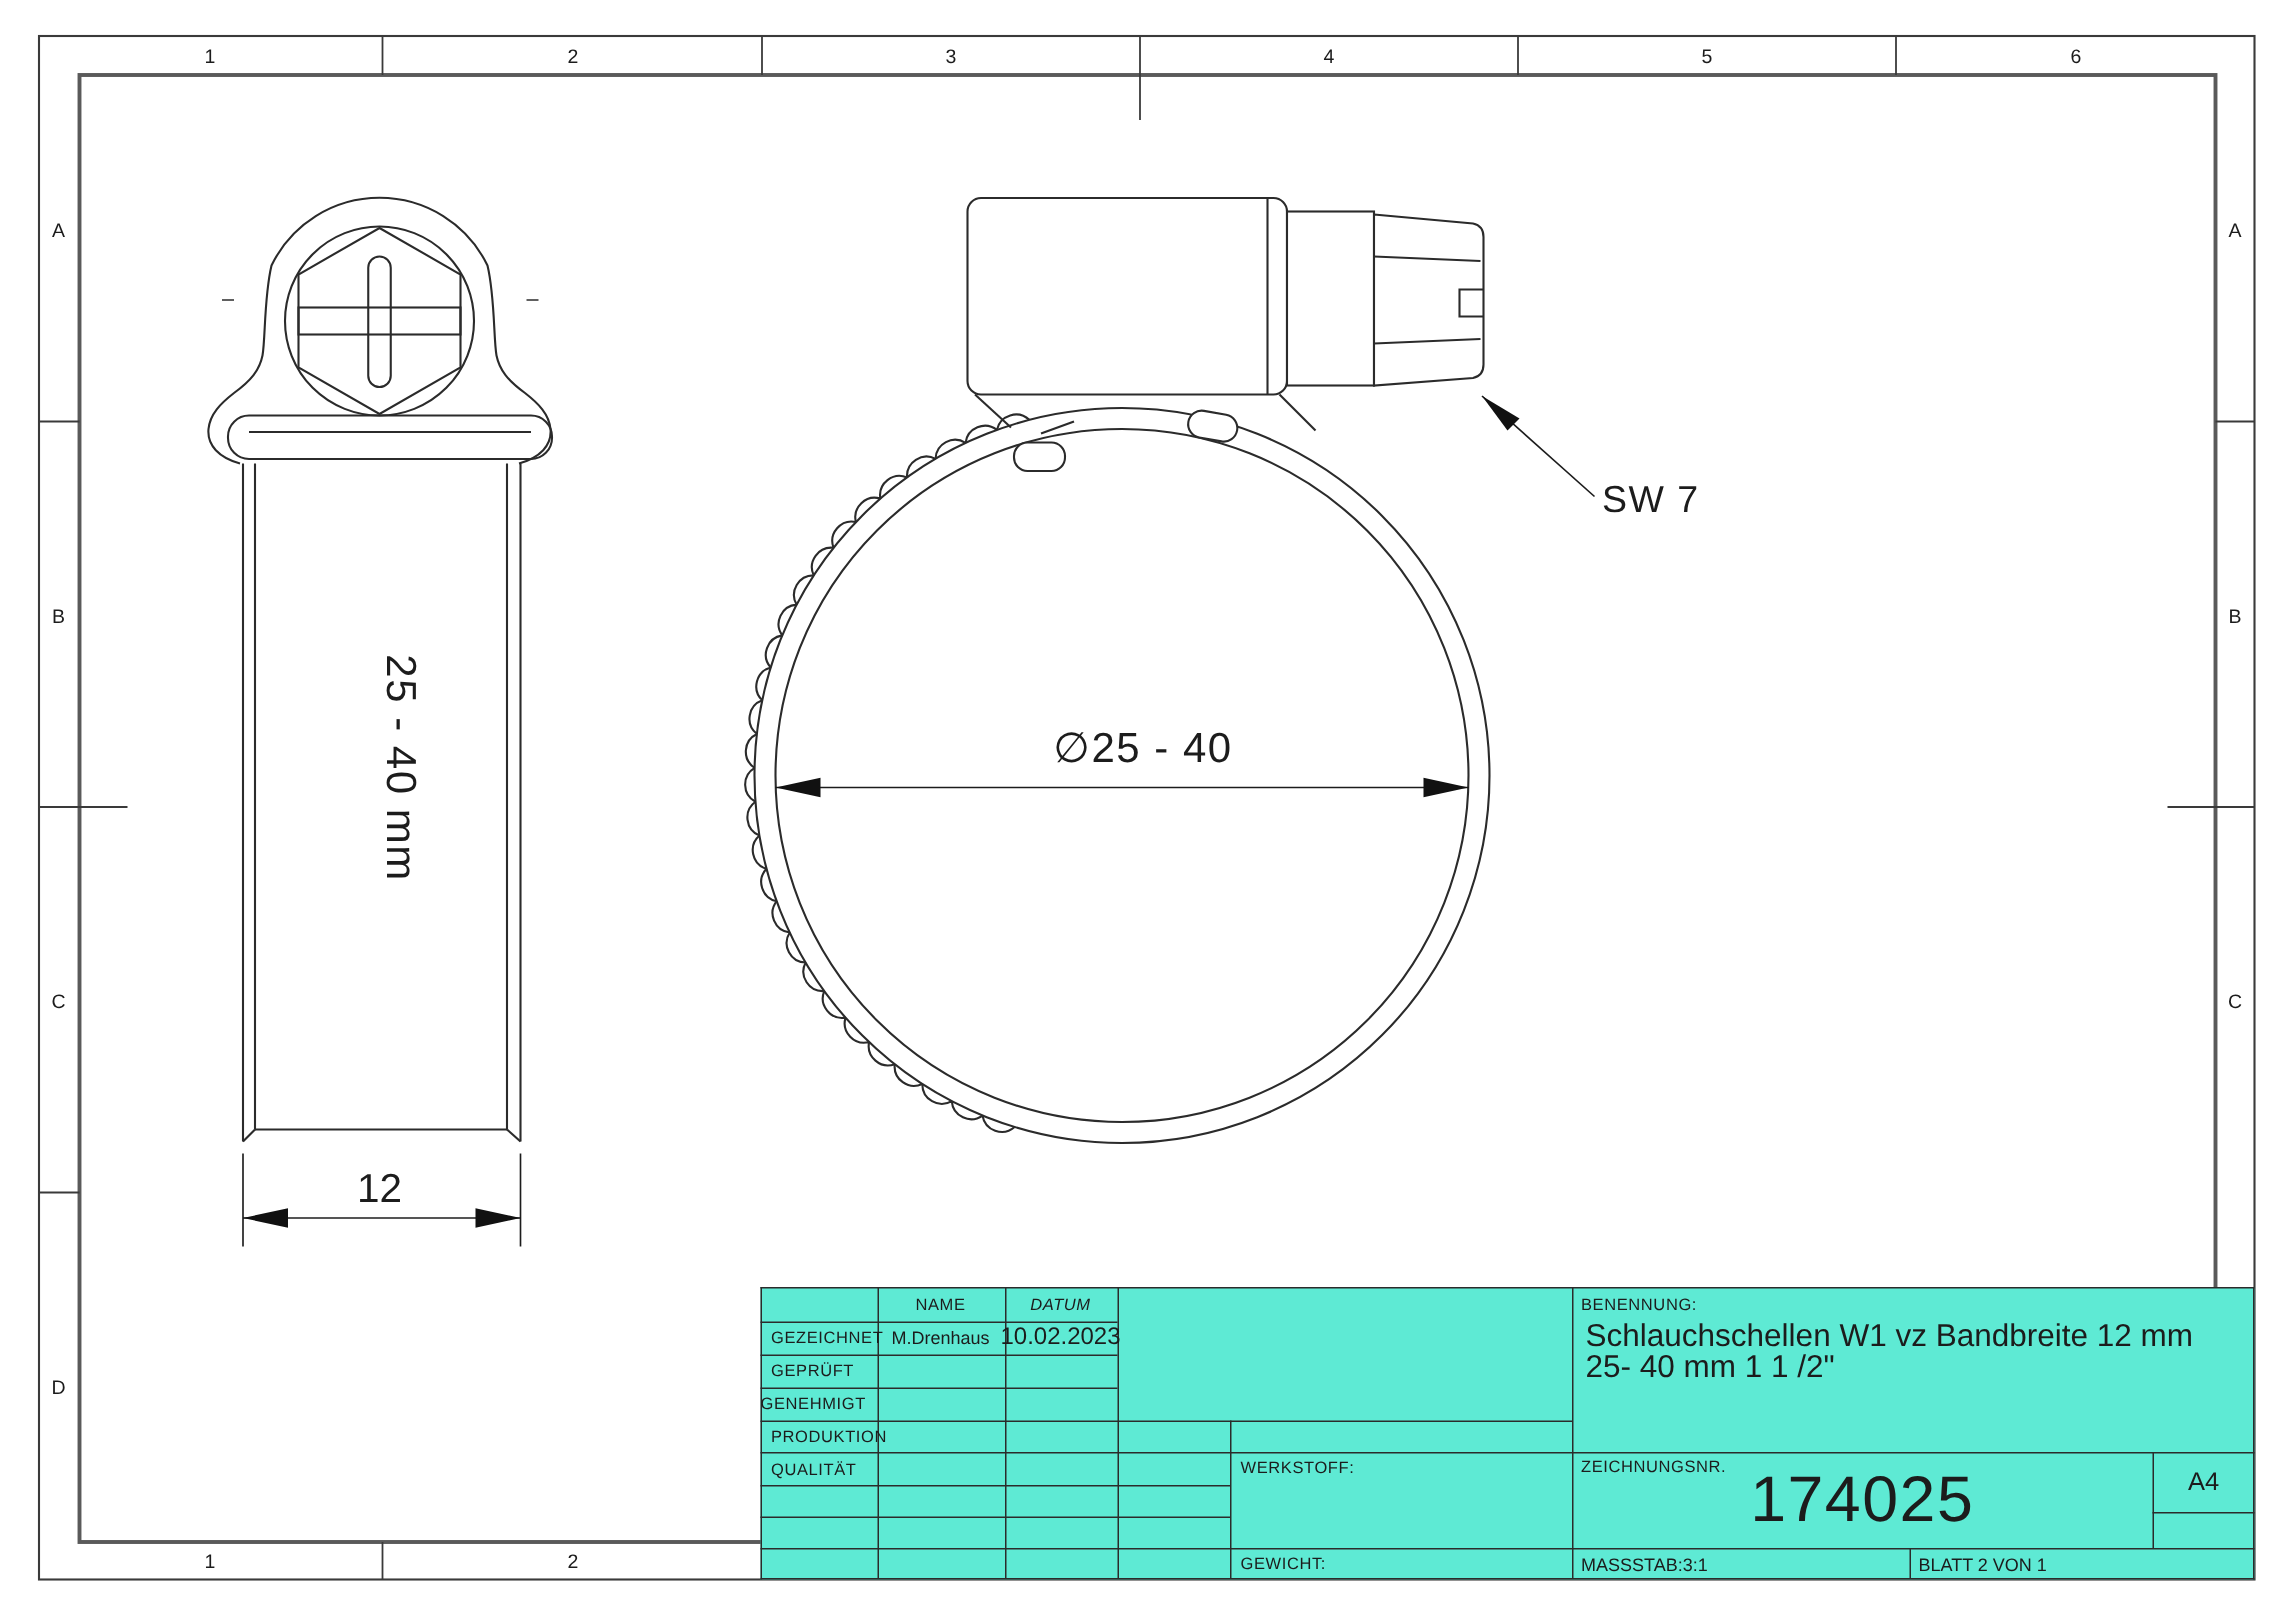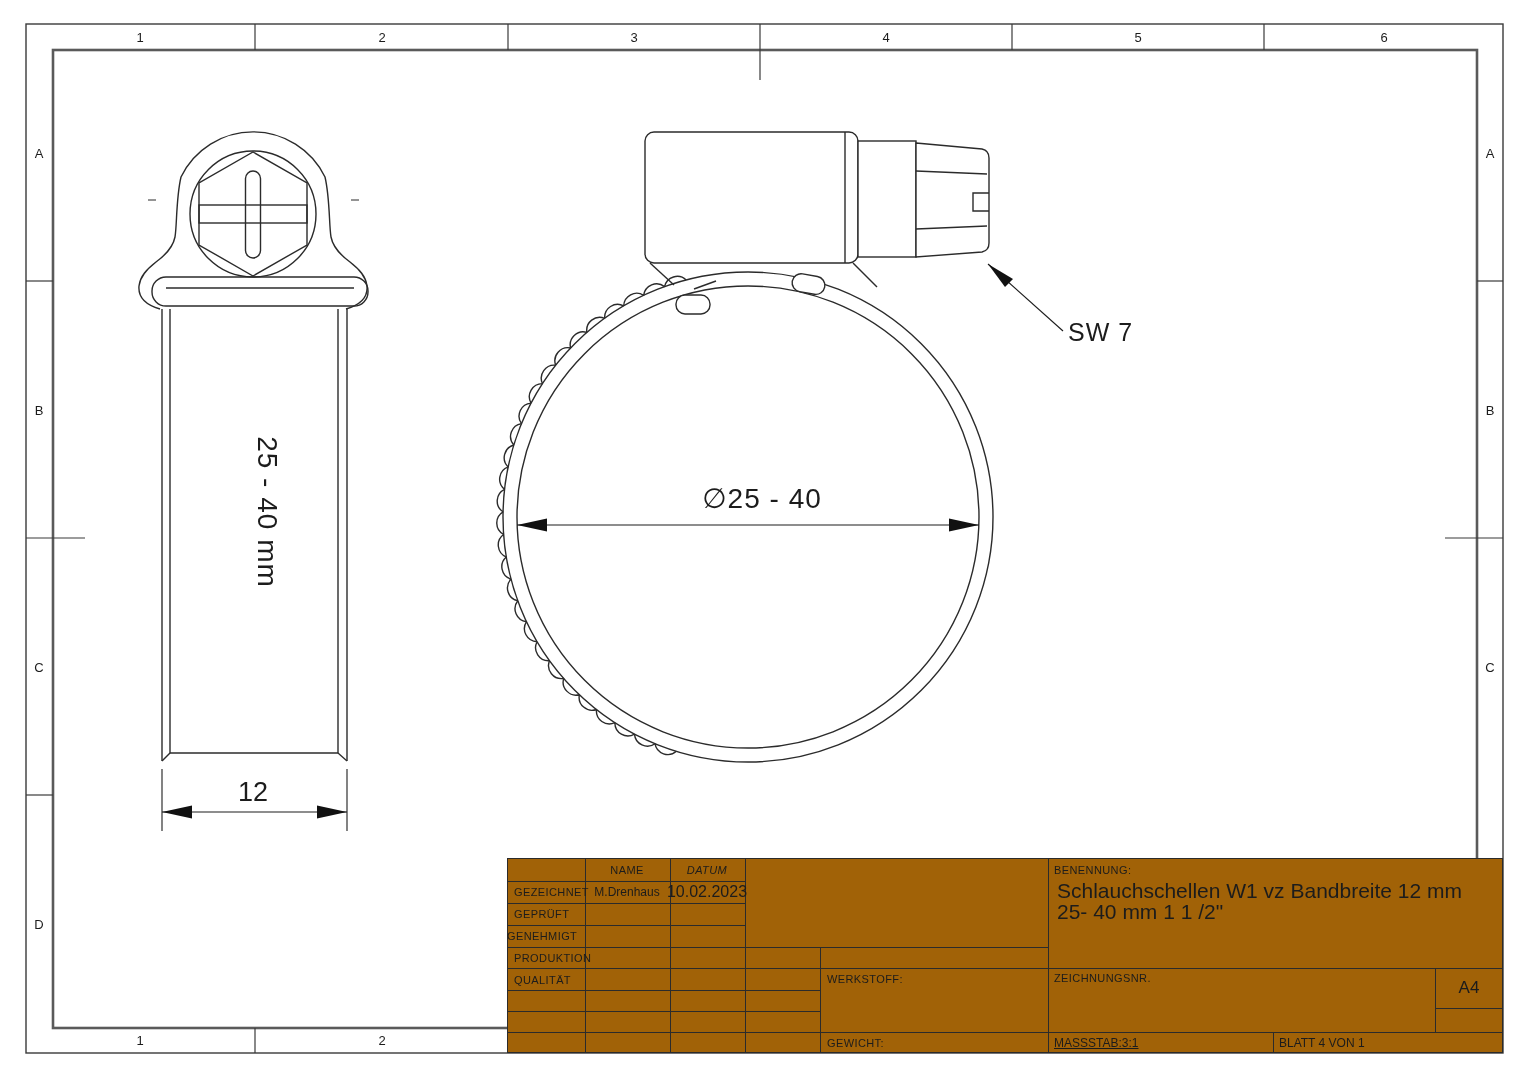--- a/index.html
+++ b/index.html
@@ -6,21 +6,21 @@
   #sheet{position:relative;width:1528px;height:1080px;background:#fff;overflow:hidden;
          font-family:"Liberation Sans","DejaVu Sans",sans-serif;color:#1c1c1c;}
   svg{position:absolute;left:0;top:0;}
   svg text{fill:#1c1c1c;}
   .frame-label{font-size:13px;}
   .dim-text{font-size:28px;letter-spacing:1px;}
   .dim-text-sm{font-size:27px;}
   .note-text{font-size:25px;letter-spacing:1px;}
 
   
-  #titleblock{position:absolute;left:507px;top:858px;width:996px;height:195px;background:#a16207;}
+  #titleblock{position:absolute;left:507px;top:858px;width:996px;height:195px;background:#5eead4;}
   .hl,.vl{position:absolute;background:#2b2b2b;}
   .hl{height:1px;}
   .vl{width:1px;}
   .tb-label{position:absolute;font-size:11px;letter-spacing:0.4px;white-space:nowrap;}
   .tb-center{transform:translate(-50%,-50%);}
   .tb-name{position:absolute;font-size:12px;transform:translate(-50%,-50%);white-space:nowrap;}
   .tb-date{position:absolute;font-size:16px;transform:translate(-50%,-50%);white-space:nowrap;}
   .tb-company{position:absolute;left:258px;top:9px;font-size:16.5px;line-height:19.5px;white-space:pre-line;}
   .tb-benennung{position:absolute;left:550px;top:22px;font-size:21px;line-height:21px;white-space:nowrap;}
   .tb-drawno{position:absolute;left:541px;top:110px;width:387px;height:64px;
@@ -192,19 +192,20 @@
   <span class="tb-label" style="left:547px;top:6px;">BENENNUNG:</span>
   <div class="tb-benennung">
     <div>Schlauchschellen W1 vz Bandbreite 12 mm</div>
     <div>25- 40 mm 1 1 /2"</div>
   </div>
 
   <span class="tb-label" style="left:320px;top:115px;">WERKSTOFF:</span>
   <span class="tb-label" style="left:320px;top:179px;">GEWICHT:</span>
 
   <span class="tb-label" style="left:547px;top:114px;">ZEICHNUNGSNR.</span>
+  <div class="tb-drawno">174025</div>
   <div class="tb-a4">A4</div>
 
-  <span class="tb-small" style="left:547px;top:178px;text-decoration:underline;">MASSSTAB:3:1</span>
-  <span class="tb-small" style="left:772px;top:178px;">BLATT 4 VON 1</span>
+  <span class="tb-small" style="left:547px;top:178px;">MASSSTAB:3:1</span>
+  <span class="tb-small" style="left:772px;top:178px;">BLATT 2 VON 1</span>
 </div>
 
 </div>
 
 </body></html>

